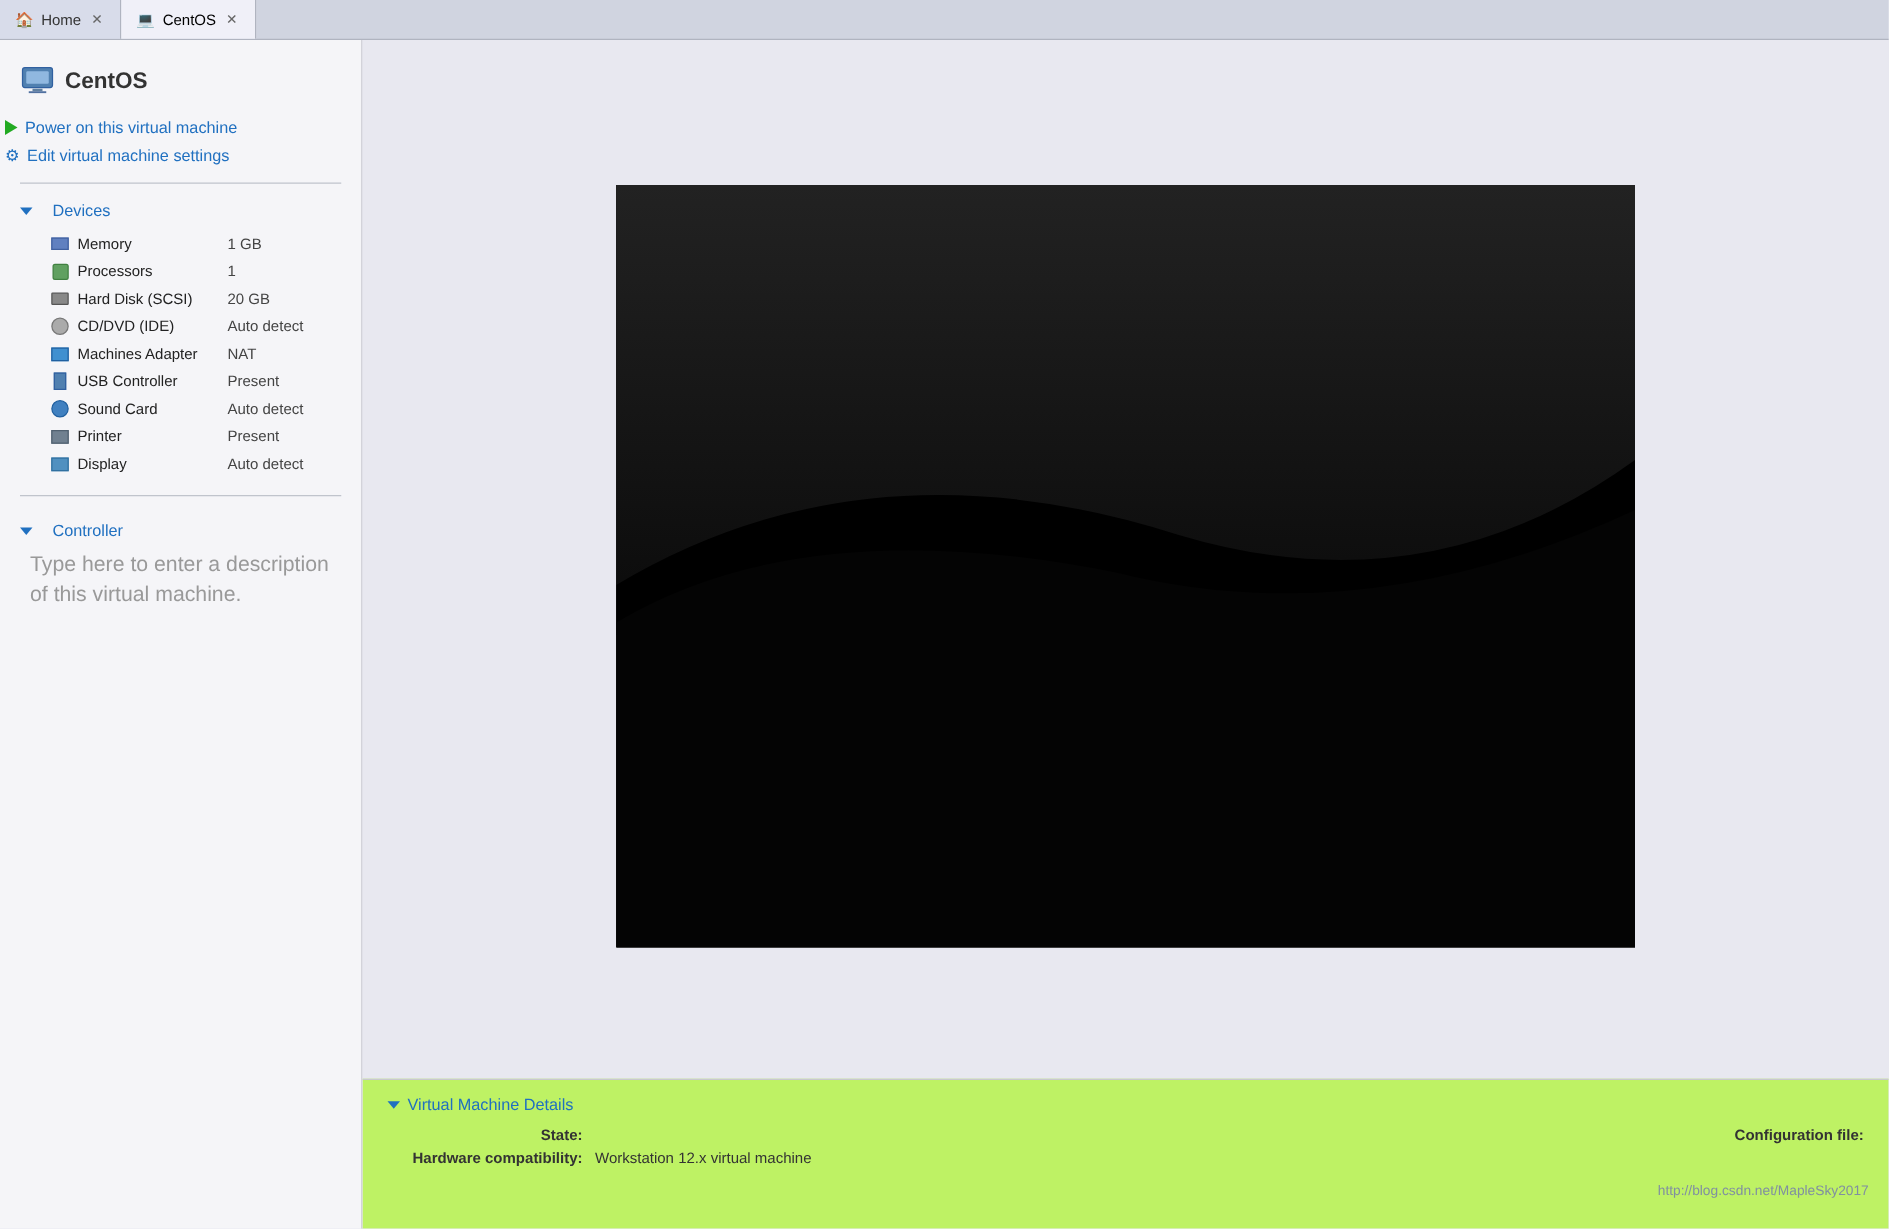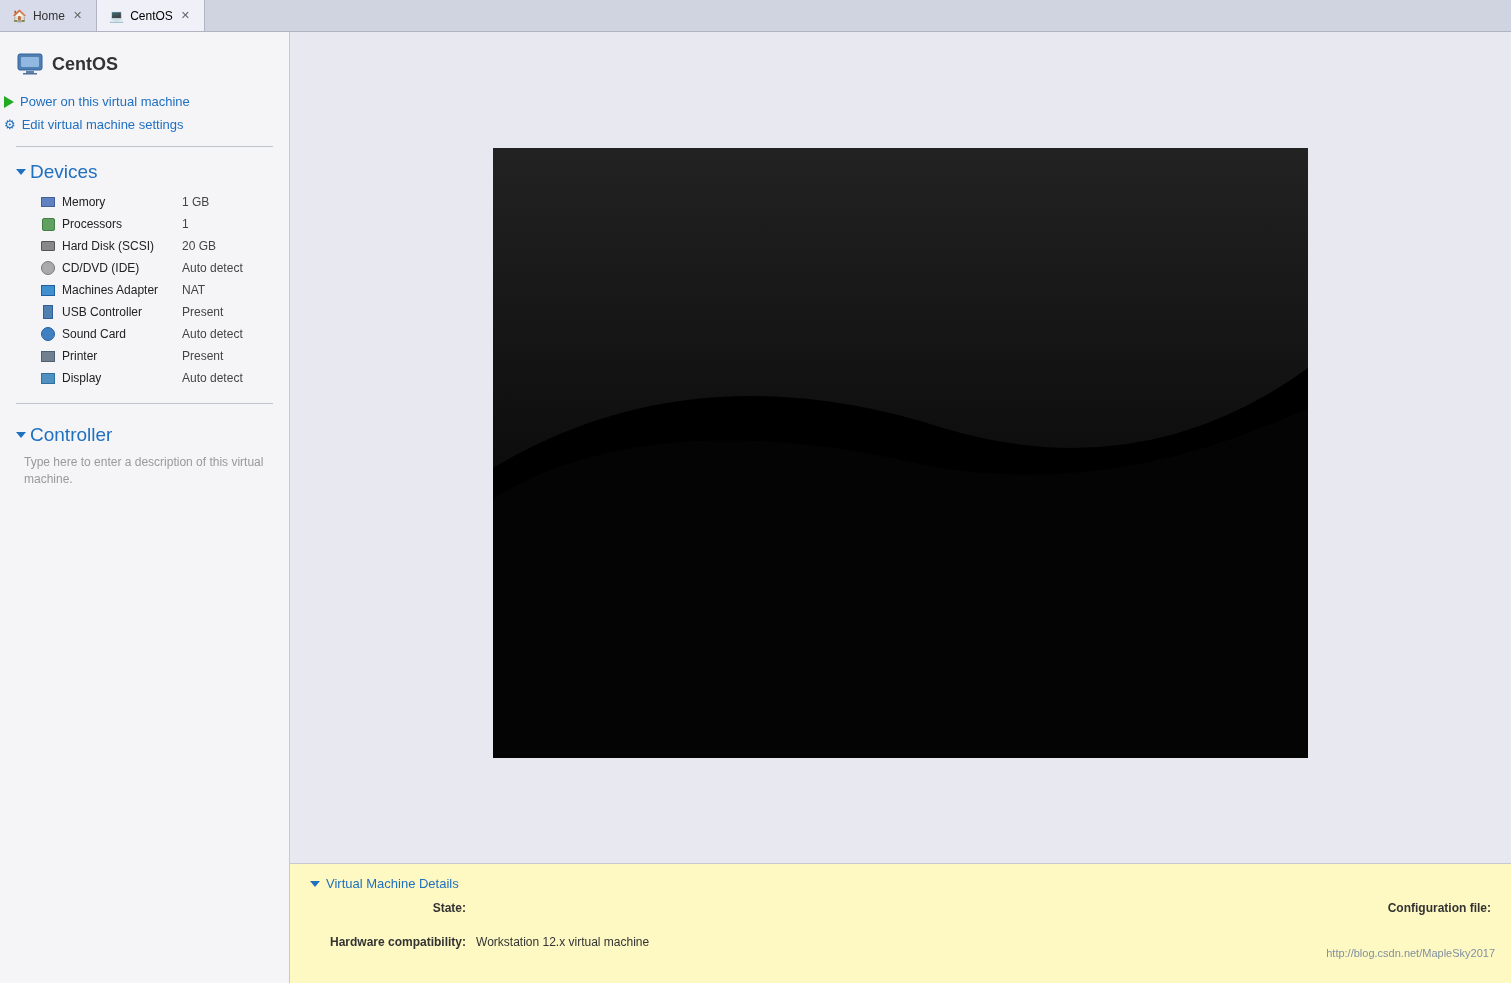--- a/index.html
+++ b/index.html
@@ -99,23 +99,23 @@
 
     .section-divider {
       height: 1px;
       background: #c0c4cc;
       margin: 10px 16px;
     }
 
     .section-header {
       display: flex;
       align-items: center;
-      gap: 4px;
+      gap: 16px;
       padding: 4px 16px;
-      font-size: 19px;
+      font-size: 13px;
       color: #2070c0;
       font-weight: 500;
       cursor: pointer;
     }
     .chevron-down {
       display: inline-block;
       width: 0;
       height: 0;
       border-left: 5px solid transparent;
       border-right: 5px solid transparent;
@@ -159,21 +159,21 @@
     .icon-sound { background: #4080c0; width: 14px; height: 14px; border-radius: 50%; border: 1px solid #2060a0; }
     .icon-printer { background: #708090; width: 14px; height: 11px; border: 1px solid #506070; }
     .icon-display { background: #5090c0; width: 14px; height: 11px; border: 1px solid #3070a0; }
 
     .description-section {
       margin-top: 6px;
     }
     .description-text {
       padding: 4px 16px 4px 24px;
       color: #999;
-      font-size: 12px;
+      font-size: 17px;
       line-height: 1.4;
     }
 
     
     .main-content {
       flex: 1;
       display: flex;
       flex-direction: column;
       background: #e8e8f0;
       overflow: hidden;
@@ -205,41 +205,41 @@
     .vm-screen-wave {
       position: absolute;
       bottom: 0;
       left: 0;
       width: 100%;
       height: 100%;
     }
 
     
     .details-panel {
-      background: #fef9c3;
+      background: #bef264;
       border-top: 1px solid #c8c8d0;
       padding: 12px 20px;
       min-height: 120px;
     }
 
     .details-header {
       display: flex;
       align-items: center;
       gap: 6px;
       margin-bottom: 10px;
       color: #2070c0;
       font-size: 13px;
       font-weight: 500;
       cursor: pointer;
     }
 
     .details-table {
       display: grid;
       grid-template-columns: auto 1fr;
-      gap: 20px 10px;
+      gap: 4px 10px;
       font-size: 12px;
       padding-left: 20px;
     }
     .details-label {
       text-align: right;
       font-weight: 600;
       color: #333;
     }
     .details-value {
       color: #333;

